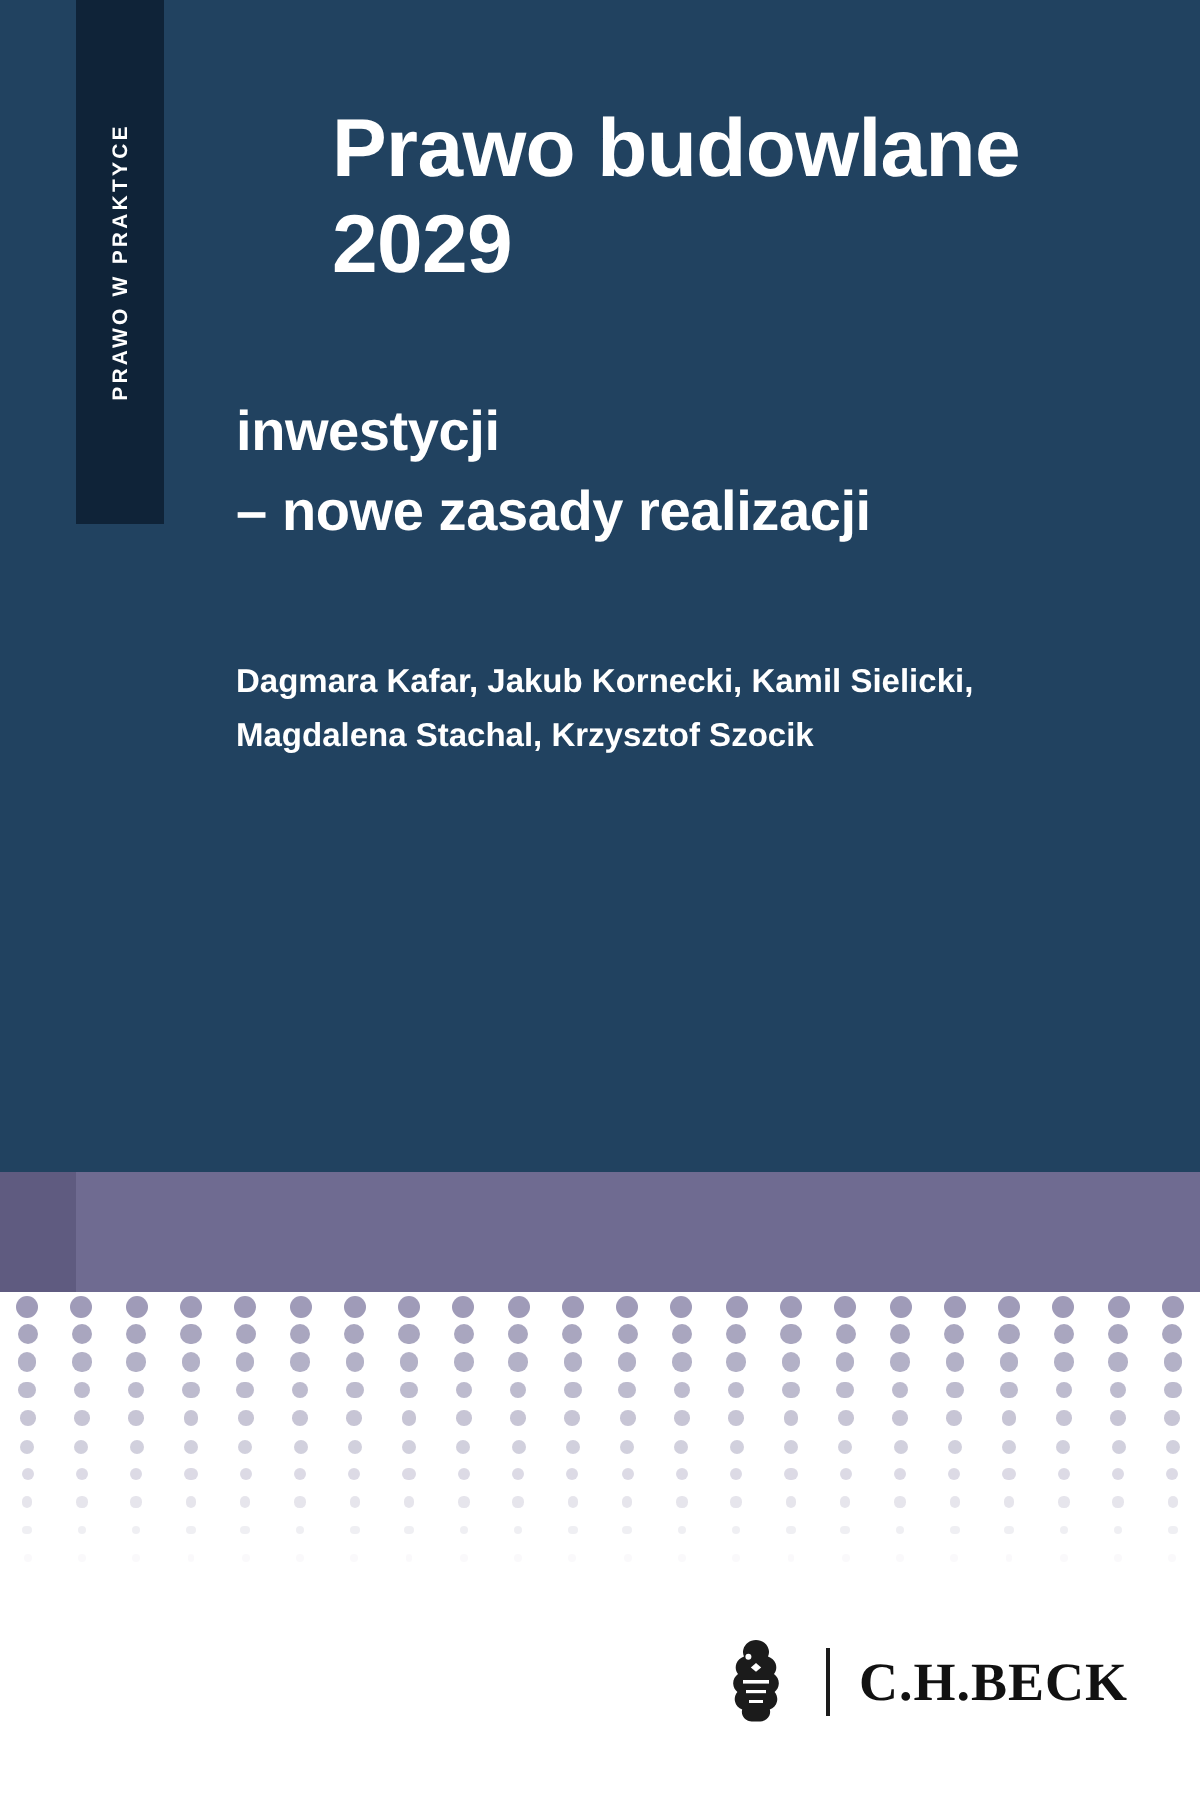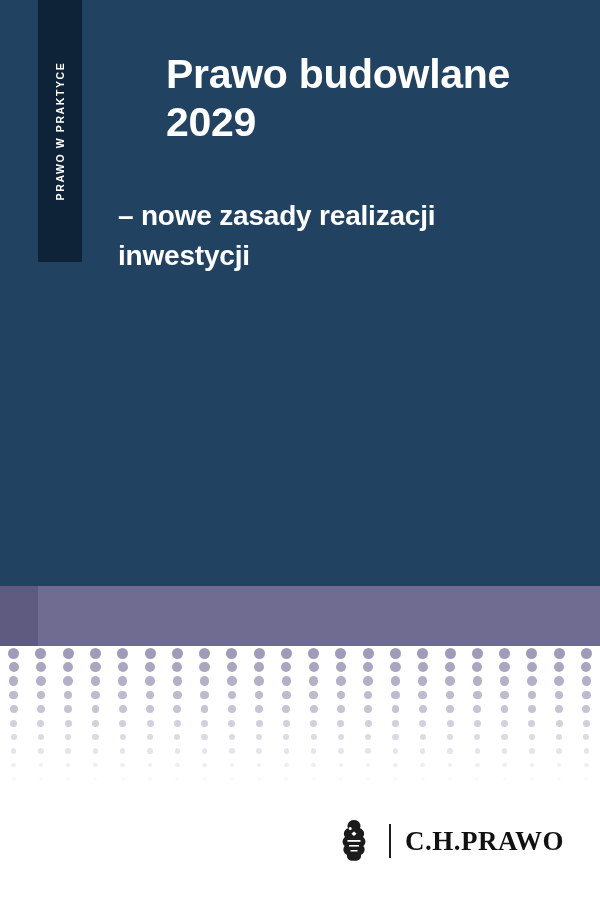--- a/index.html
+++ b/index.html
@@ -185,25 +185,27 @@
   <div class="spine-label">
     <span>PRAWO W PRAKTYCE</span>
   </div>
 
   <div class="title-block">
     <div class="title-line">Prawo budowlane</div>
     <div class="title-line">2029</div>
   </div>
 
   <div class="subtitle-block">
+    <div class="subtitle-line">inwestycji</div>
     <div class="subtitle-line">– nowe zasady realizacji</div>
-    <div class="subtitle-line">inwestycji</div>
   </div>
 
   <div class="authors">
+    <div class="author-line">Dagmara Kafar, Jakub Kornecki, Kamil Sielicki,</div>
+    <div class="author-line">Magdalena Stachal, Krzysztof Szocik</div>
   </div>
 
   <div class="series-band"></div>
   <div class="series-band-dark"></div>
 
   <div class="dots-area" id="dots">
       <div class="dot" style="width: 11px; height: 11px; left: 8.13636px; top: 1.5px; background: rgb(142, 138, 171); opacity: 0.85;"></div>
       <div class="dot" style="width: 11px; height: 11px; left: 35.4091px; top: 1.5px; background: rgb(142, 138, 171); opacity: 0.85;"></div>
       <div class="dot" style="width: 11px; height: 11px; left: 62.6818px; top: 1.5px; background: rgb(142, 138, 171); opacity: 0.85;"></div>
       <div class="dot" style="width: 11px; height: 11px; left: 89.9545px; top: 1.5px; background: rgb(142, 138, 171); opacity: 0.85;"></div>
@@ -432,16 +434,16 @@
       </g>
       <g fill="#ffffff">
         <circle cx="17.2" cy="10.4" r="1.5"></circle>
         <path d="M21 13.5 l2.6 2.2 -2.6 2.2 -2.6-2.2 z"></path>
         <path d="M14.5 22 h13 v1.8 h-13 z"></path>
         <path d="M16 27 h10 v1.6 h-10 z"></path>
         <path d="M17.5 32 h7 v1.5 h-7 z"></path>
       </g>
     </svg>
     <div class="logo-divider"></div>
-    <div class="logo-text">C.H.PRAWO</div>
+    <div class="logo-text">C.H.BECK</div>
   </div>
 
 </div>
 
 </body></html>

